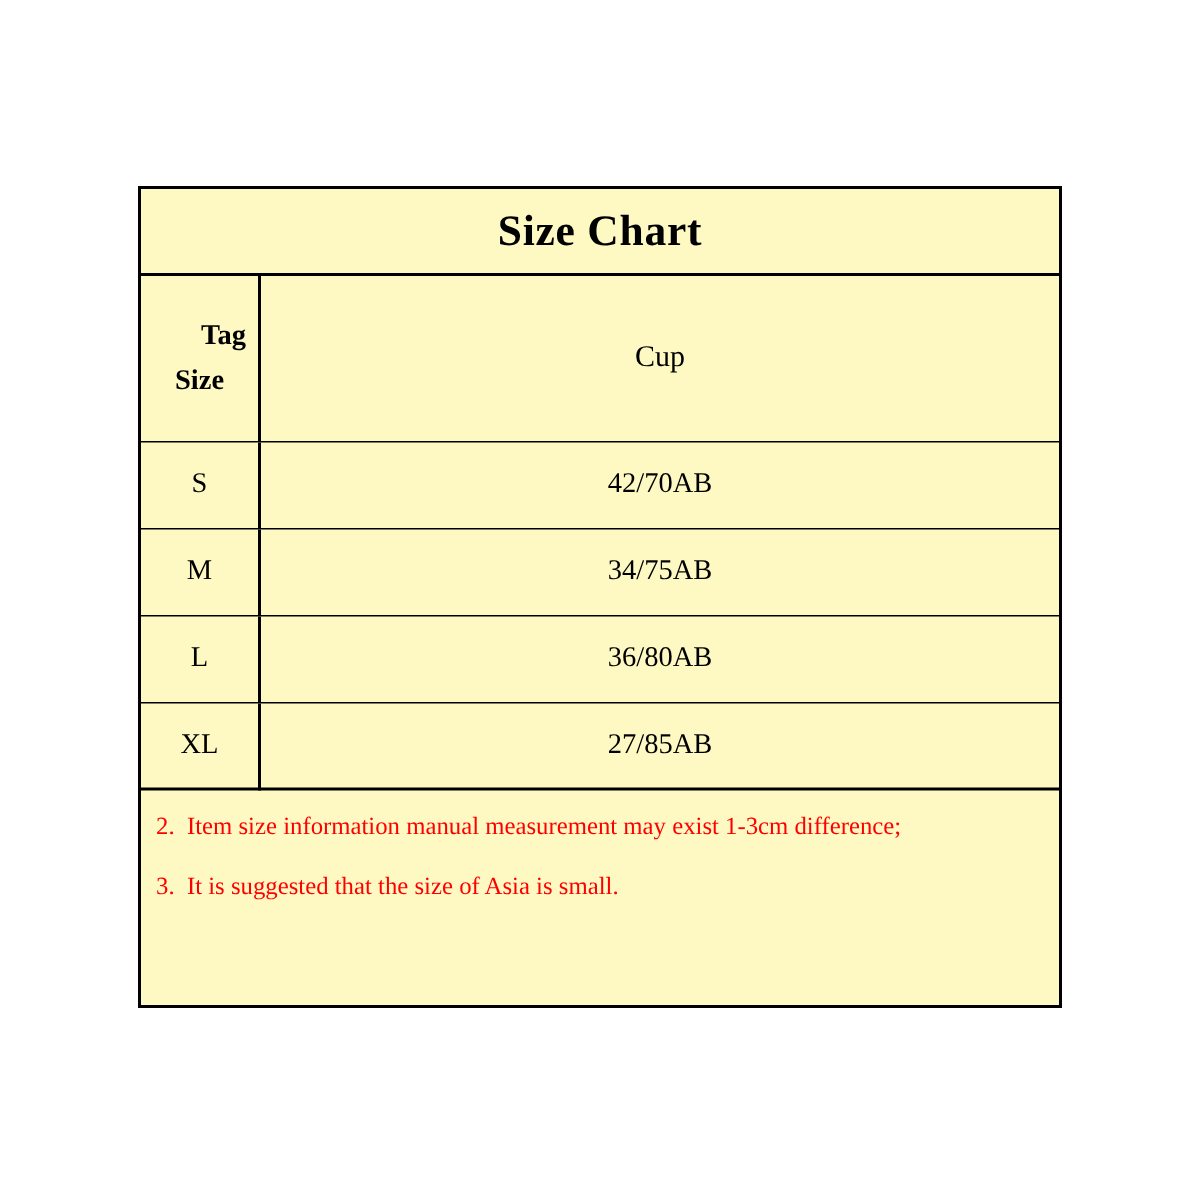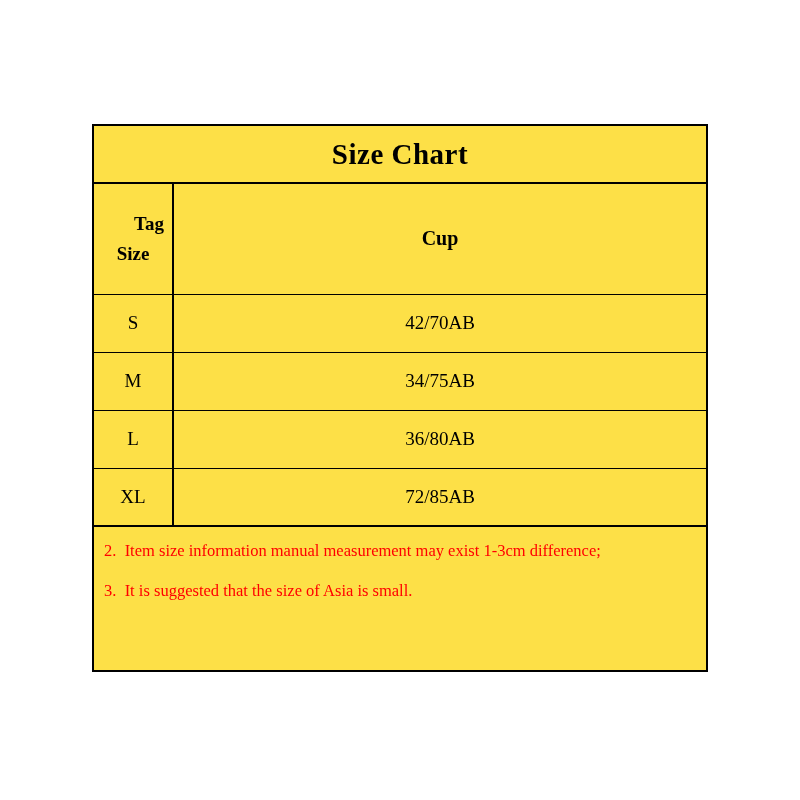--- a/index.html
+++ b/index.html
@@ -15,21 +15,21 @@
     position: relative;
   }
   .chart-wrap {
     position: absolute;
     left: 92px;
     top: 124px;
     width: 616px;
     height: 548px;
     border: 2px solid #000000;
     box-sizing: border-box;
-    background: #fde047;
+    background: #fef9c3;
   }
   .title-row {
     height: 56px;
     border-bottom: 2px solid #000000;
     display: flex;
     align-items: center;
     justify-content: center;
   }
   .title-row .title {
     font-size: 29px;
@@ -72,21 +72,21 @@
     border-radius: 14px;
   }
   .th-tag {
     font-weight: bold;
     font-size: 19px;
     line-height: 1.55;
   }
   .th-tag .l1 { display: block; padding-left: 32px; }
   .th-tag .l2 { display: block; }
   .th-cup {
-    font-weight: bold;
+    font-weight: normal;
     font-size: 20px;
   }
   .notes {
     padding: 16px 10px 10px 10px;
     color: #ff0000;
     font-size: 16.5px;
     line-height: 1.0;
   }
   .notes .note-line {
     margin: 0 0 23px 0;
@@ -125,21 +125,21 @@
     <tr class="data-row">
       <td>M</td>
       <td>34/75AB</td>
     </tr>
     <tr class="data-row">
       <td>L</td>
       <td>36/80AB</td>
     </tr>
     <tr class="data-row">
       <td>XL</td>
-      <td>72/85AB</td>
+      <td>27/85AB</td>
     </tr>
   </tbody>
     </table>
 
   <div class="notes">
     <p class="note-line">2.  Item size information manual measurement may exist 1-3cm difference;</p>
     <p class="note-line">3.  It is suggested that the size of Asia is small.</p>
   </div>
 
 </div>

